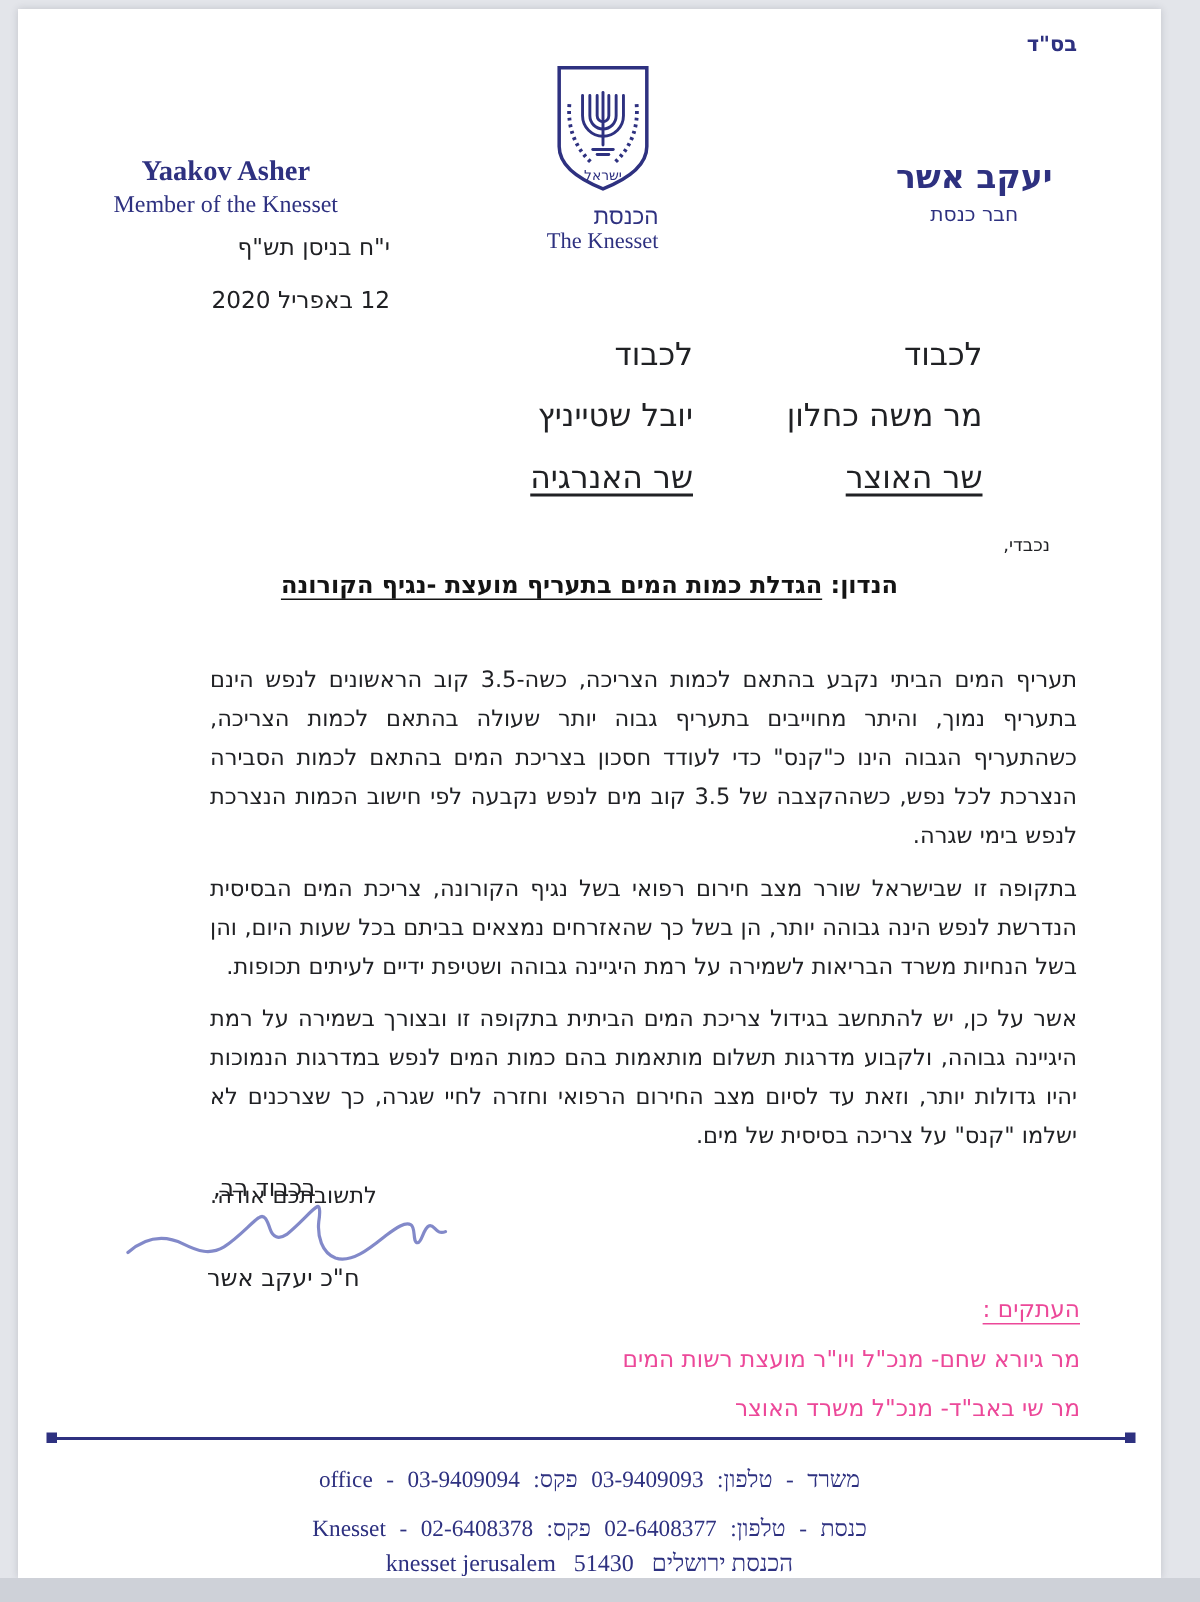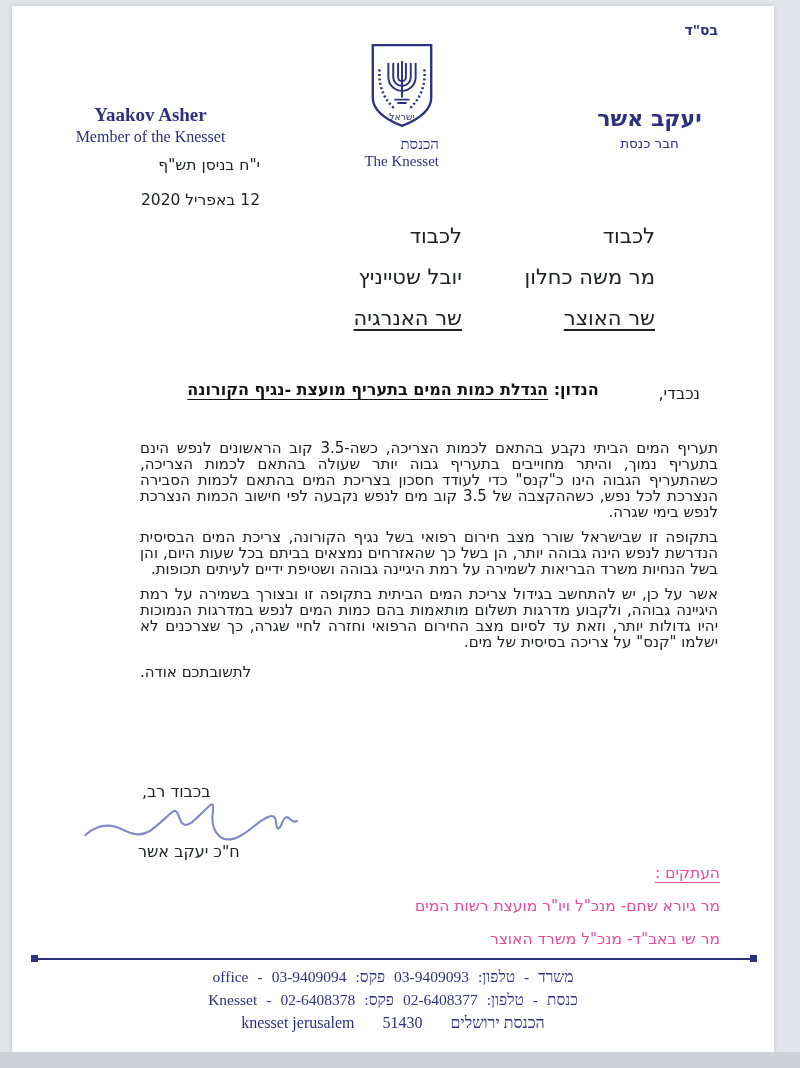--- a/index.html
+++ b/index.html
@@ -15,47 +15,47 @@
   .bottom-edge{position:absolute;left:0;right:0;top:1052px;height:16px;background:#ced1d8;}
 
   .bsd{position:absolute;top:16px;right:56px;color:#2e3180;font-weight:bold;font-size:14px;}
 
   
   .hdr-left{position:absolute;left:46px;top:98px;width:185px;text-align:center;color:#2e3180;
             font-family:"Liberation Serif","DejaVu Serif",serif;}
   .hdr-left .name{font-size:19px;font-weight:bold;}
   .hdr-left .title{font-size:16px;margin-top:2px;}
   .hdr-center{position:absolute;left:345px;top:36px;width:82px;text-align:right;color:#2e3180;}
-  .hdr-center .org-he{font-size:15px;margin-top:2px;font-family:Liberation Serif, serif;}
+  .hdr-center .org-he{font-size:15px;margin-top:2px;font-family:Liberation Sans, sans-serif;}
   .hdr-center .org-en{font-size:15px;font-family:"Liberation Serif","DejaVu Serif",serif;}
   .hdr-right{position:absolute;left:560px;top:100px;width:155px;text-align:center;color:#2e3180;}
   .hdr-right .name{font-size:22px;font-weight:bold;}
   .hdr-right .title{font-size:13.5px;margin-top:4px;}
 
   
   .date-block{position:absolute;left:118px;top:150px;width:130px;direction:rtl;text-align:right;
               color:#202124;font-size:15.5px;}
   .date-block div{margin-bottom:17px;white-space:nowrap;}
 
   
   .recipient{position:absolute;top:218px;direction:rtl;text-align:right;color:#202124;font-size:21px;}
   .recipient.r1{right:119px;}
   .recipient.r2{right:312px;}
   .recipient div{margin-bottom:17px;white-space:nowrap;}
   .recipient .role{text-decoration:underline;text-underline-offset:4px;}
 
-  .greeting{position:absolute;top:350px;right:74px;direction:rtl;color:#202124;font-size:16px;margin-top:28px;}
+  .greeting{position:absolute;top:350px;right:74px;direction:rtl;color:#202124;font-size:12px;}
 
   .subject{position:absolute;top:374px;left:0;width:100%;text-align:center;direction:rtl;
            color:#141414;font-size:16px;font-weight:bold;}
   .subject .subj-text{text-decoration:underline;text-underline-offset:4px;}
 
   
   .body-text{position:absolute;top:434px;left:128px;right:56px;direction:rtl;text-align:justify;
-             color:#202124;font-size:15px;line-height:16px;}
+             color:#202124;font-size:15px;line-height:26px;}
   .body-text p{margin:0 0 9px 0;}
   .body-text p.short{text-align:left;margin-top:14px;}
 
   
   .valediction{position:absolute;left:130px;top:776px;color:#202124;font-size:16px;direction:rtl;}
   .signature{position:absolute;left:62px;top:790px;}
   .signer{position:absolute;left:126px;top:836px;color:#202124;font-size:16px;direction:rtl;}
 
   
   .copies{position:absolute;top:858px;right:54px;direction:rtl;text-align:right;color:#ec4899;font-size:15.5px;}
@@ -63,23 +63,23 @@
   .copies .item{margin-top:15px;white-space:nowrap;}
 
   
   .rule{position:absolute;top:952px;left:21px;right:19px;height:2px;background:#2e3180;}
   .rule::before,.rule::after{content:"";position:absolute;top:-3px;width:7px;height:7px;background:#2e3180;}
   .rule::before{left:-2px;}
   .rule::after{right:-2px;}
   .footer{position:absolute;left:0;top:962px;width:100%;text-align:center;color:#2e3180;
           font-family:"Liberation Serif","DejaVu Sans",serif;font-size:15.5px;}
   .f-line{display:flex;direction:rtl;justify-content:center;gap:9px;margin-bottom:5px;white-space:nowrap;}
-  .f-line span{display:inline-block;}
+  .f-line span{display:inline-block;margin-top:10px;}
   .f-email{font-size:16.5px;margin:7px 0 6px 0;}
-  .f-last{display:flex;direction:ltr;justify-content:center;gap:28px;font-size:16px;}
+  .f-last{display:flex;direction:ltr;justify-content:center;gap:12px;font-size:16px;}
 
   .emblem-svg text{font-family:"DejaVu Sans",sans-serif;}
 </style>
 </head>
 <body>
 
 <div class="page">
 
   <div class="bsd">בס"ד</div>
 

